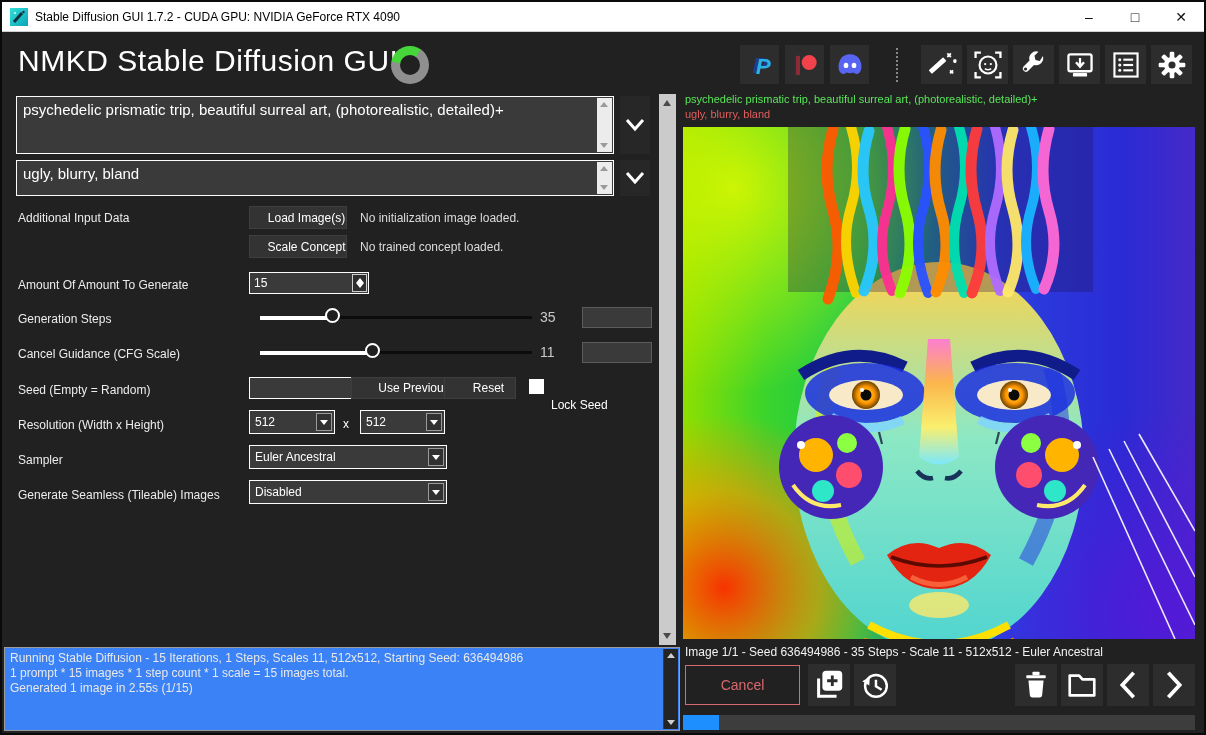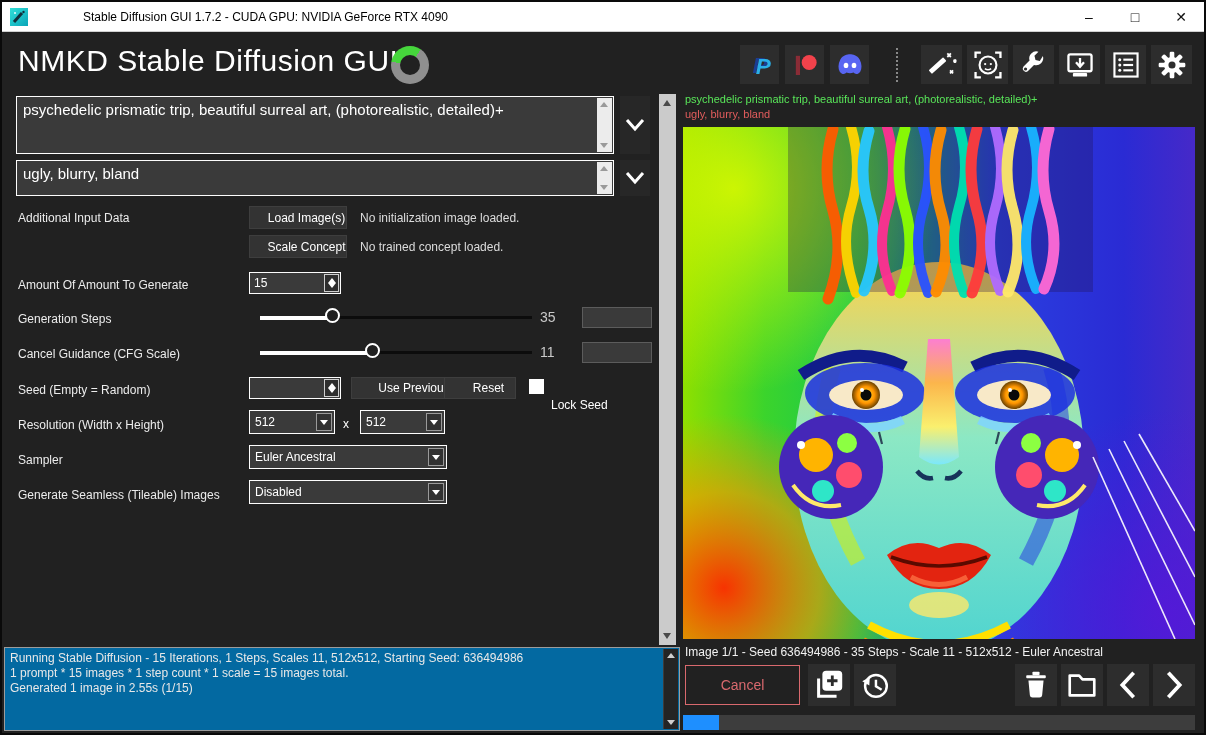--- a/index.html
+++ b/index.html
@@ -2,21 +2,21 @@
 <html><head>
 <meta charset="utf-8">
 <style>
   * { margin:0; padding:0; box-sizing:border-box; }
   body { background:#000; font-family:"Liberation Sans", sans-serif; }
   #window { position:relative; width:1206px; height:735px; background:#212121; overflow:hidden; border:2px solid #0a0a0a; }
 
   
   .titlebar { position:absolute; top:0; left:0; right:0; height:30px; background:#ffffff; display:flex; align-items:center; padding-left:8px; border-bottom:1px solid #d0d0d0; }
   .titlebar .app-icon { width:18px; height:18px; margin-right:7px; flex:0 0 auto; }
-  .titlebar .title { font-size:12px; color:#000; white-space:nowrap;margin-left:48px; }
+  .titlebar .title { font-size:12px; color:#000; white-space:nowrap; }
   .win-controls { margin-left:auto; display:flex; height:100%; }
   .win-btn { width:46px; height:100%; display:flex; align-items:center; justify-content:center; font-size:14px; color:#111; cursor:default; }
 
   
   .header-title { position:absolute; left:16px; top:42px; font-size:30px; color:#fff; letter-spacing:0.5px; }
   .ring { position:absolute; left:389px; top:44px; width:38px; height:38px; border-radius:50%;
           background:conic-gradient(from 130deg, #8f8f8f 0deg 150deg, #46d63c 150deg 265deg, #8f8f8f 265deg 360deg); }
   .ring::after { content:''; position:absolute; inset:9px; border-radius:50%; background:#212121; }
 
   .icon-tile { width:39px; height:39px; background:#2d2d2d; display:flex; align-items:center; justify-content:center; flex:0 0 auto; }
@@ -36,42 +36,42 @@
   .inner-scroll .dn { bottom:4px; border-top:5px solid #9a9a9a; }
   .expander { position:absolute; left:618px; width:30px; background:#272727; display:flex; align-items:center; justify-content:center; }
   .expander.pos { top:94px; height:58px; }
   .expander.neg { top:158px; height:36px; }
 
   
   .lbl  { position:absolute; left:16px; color:#ececec; font-size:12px; white-space:nowrap; }
   .hint { position:absolute; left:358px; color:#dcdcdc; font-size:12px; white-space:nowrap; }
   .btn  { position:absolute; background:#333333; border:1px solid #3e3e3e; color:#fff; font-size:12px; display:flex; align-items:center; justify-content:center; cursor:default;padding-left:17px; }
 
-  .spin { position:absolute; left:247px; width:92px; height:22px; background:#3a3a3a; border:1px solid #fdfdfd; color:#fff; font-size:12px; padding:3px 20px 0 4px; }
+  .spin { position:absolute; left:247px; width:120px; height:22px; background:#3a3a3a; border:1px solid #fdfdfd; color:#fff; font-size:12px; padding:3px 20px 0 4px; }
   .spin .arrows { position:absolute; top:1px; bottom:1px; right:1px; width:15px; border:1px solid #cfcfcf; background:#2e2e2e; }
   .spin .a-up, .spin .a-dn { position:absolute; left:3px; width:0; height:0; border-left:4px solid transparent; border-right:4px solid transparent; }
   .spin .a-up { top:3px;  border-bottom:5px solid #fff; }
   .spin .a-dn { bottom:3px; border-top:5px solid #fff; }
 
   .slider { position:absolute; left:258px; width:272px; height:18px; }
   .slider .track { position:absolute; left:0; right:0; top:8px; height:3px; background:#0c0c0c; }
   .slider .fill  { position:absolute; left:0; top:7.5px; height:4px; background:#fff; }
   .slider .knob  { position:absolute; top:0; width:15px; height:15px; border:2px solid #fff; border-radius:50%; background:#1f1f1f; }
   .slider-val { position:absolute; left:538px; color:#c9c9c9; font-size:14px; }
   .dis-box { position:absolute; left:580px; width:70px; height:21px; background:#3a3a3a; border:1px solid #5c5c5c; }
 
   .checkbox { position:absolute; left:527px; top:377px; width:15px; height:15px; background:#fff; border:1px solid #fff; }
   .cb-label { position:absolute; left:549px; top:380px; color:#fff; font-size:12px;margin-top:16px; }
 
   .combo { position:absolute; height:24px; background:#3a3a3a; border:1px solid #fdfdfd; color:#fff; font-size:12px; display:flex; align-items:center; padding:0 22px 0 5px; }
   .combo .dd { position:absolute; top:2px; bottom:2px; right:2px; width:16px; background:#313131; border:1px solid #9a9a9a; display:flex; align-items:center; justify-content:center; }
   .combo .dd i { width:0; height:0; border-left:4px solid transparent; border-right:4px solid transparent; border-top:5px solid #fff; }
 
   
-  .log { position:absolute; left:2px; top:645px; width:676px; height:84px; background:#0369a1; border:1px solid #9c9c9c; color:#e8e8e8; font-size:12px; line-height:15px; padding:3px 10px 0 5px; }
+  .log { position:absolute; left:2px; top:645px; width:676px; height:84px; background:#3b82f6; border:1px solid #9c9c9c; color:#e8e8e8; font-size:12px; line-height:15px; padding:3px 10px 0 5px; }
   .log-scroll { position:absolute; top:1px; bottom:1px; right:1px; width:15px; background:#242424; border-left:1px solid #3c3c3c; }
   .log-scroll .up, .log-scroll .dn { position:absolute; left:3px; width:0; height:0; border-left:4px solid transparent; border-right:4px solid transparent; }
   .log-scroll .up { top:4px; border-bottom:5px solid #cfcfcf; }
   .log-scroll .dn { bottom:4px; border-top:5px solid #cfcfcf; }
 
   
   .main-scroll { position:absolute; left:657px; top:92px; width:17px; height:551px; background:#cbcbcb; }
   .main-scroll .up, .main-scroll .dn { position:absolute; left:4px; width:0; height:0; border-left:4.5px solid transparent; border-right:4.5px solid transparent; }
   .main-scroll .up { top:6px; border-bottom:6px solid #4a4a4a; }
   .main-scroll .dn { bottom:6px; border-top:6px solid #4a4a4a; }

